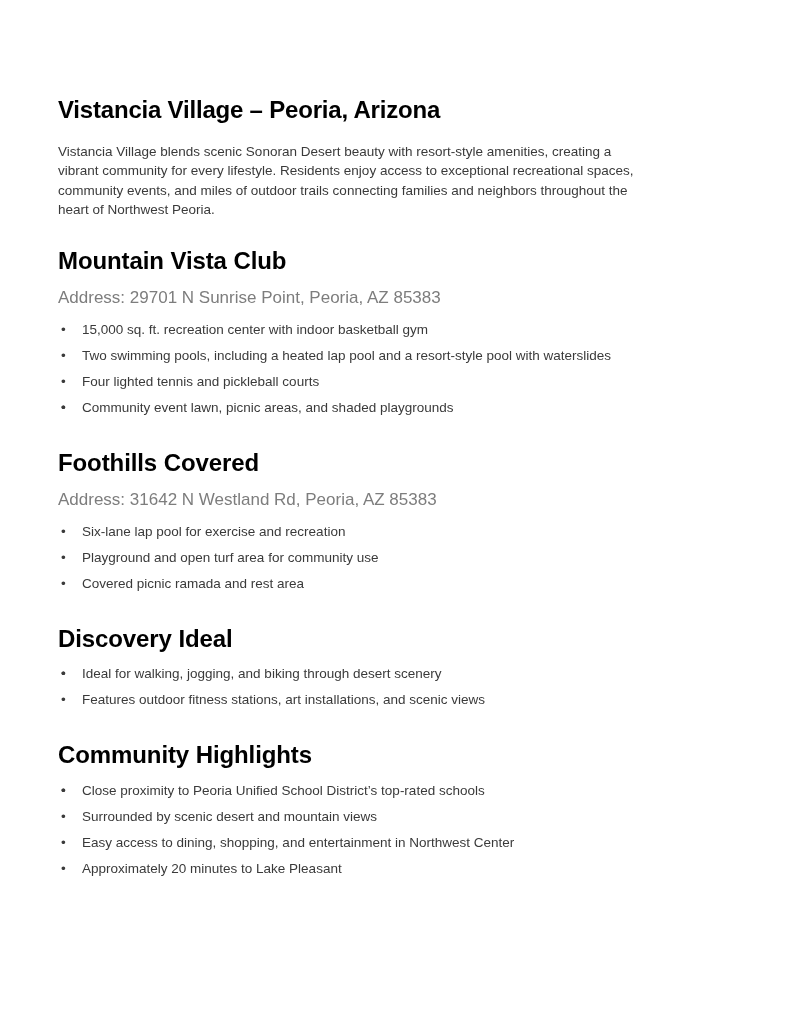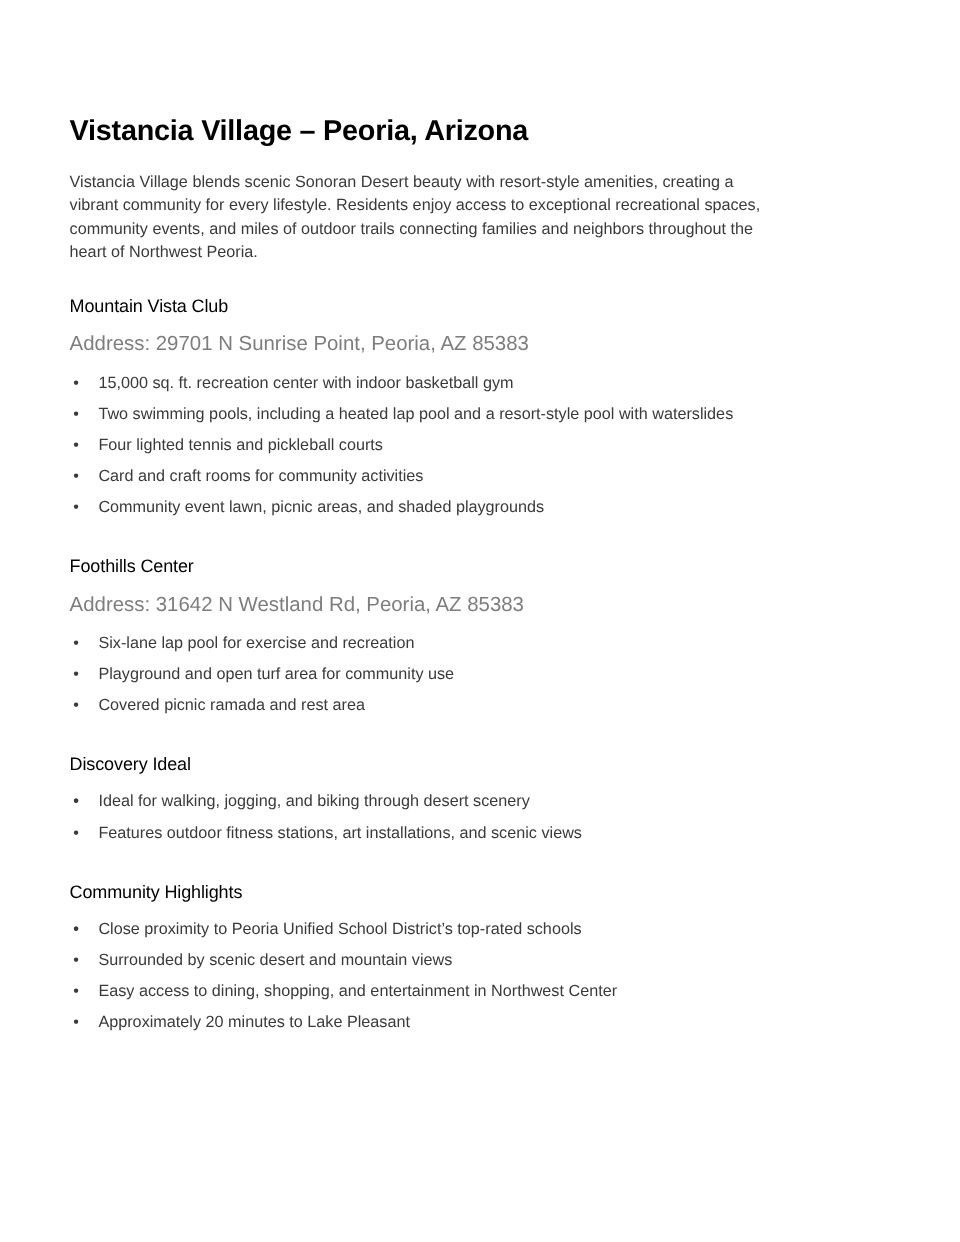--- a/index.html
+++ b/index.html
@@ -36,22 +36,22 @@
     margin: 0 0 28px 0;
     max-width: 595px;
   }
   .section {
     margin: 0 0 28px 0;
   }
   .section:last-child {
     margin-bottom: 0;
   }
   .section-heading {
-    font-size: 15px;
-    font-weight: normal;
+    font-size: 24px;
+    font-weight: bold;
     color: #000000;
     margin: 0 0 13px 0;
     line-height: 1.2;
     letter-spacing: -0.1px;
   }
   .section-address {
     font-size: 17px;
     color: #7d7d7d;
     margin: 0 0 11px 0;
     line-height: 17px;
@@ -94,26 +94,26 @@
   <p class="intro">Vistancia Village blends scenic Sonoran Desert beauty with resort-style amenities, creating a vibrant community for every lifestyle. Residents enjoy access to exceptional recreational spaces, community events, and miles of outdoor trails connecting families and neighbors throughout the heart of Northwest Peoria.</p>
 
   <div id="sections-container">
       <div class="section">
         <h2 class="section-heading">Mountain Vista Club</h2>
         <div class="section-address">Address: 29701 N Sunrise Point, Peoria, AZ 85383</div>
         <ul class="bullets">
           <li><span class="bullet-dot">•</span><span>15,000 sq. ft. recreation center with indoor basketball gym</span></li>
           <li><span class="bullet-dot">•</span><span>Two swimming pools, including a heated lap pool and a resort-style pool with waterslides</span></li>
           <li><span class="bullet-dot">•</span><span>Four lighted tennis and pickleball courts</span></li>
-          <li><span class="bullet-dot">•</span><span>Card and craft rooms for community activities</span></li>
+          <li><span class="bullet-dot">•</span></li>
           <li><span class="bullet-dot">•</span><span>Community event lawn, picnic areas, and shaded playgrounds</span></li>
         </ul>
       </div>
       <div class="section">
-        <h2 class="section-heading">Foothills Center</h2>
+        <h2 class="section-heading">Foothills Covered</h2>
         <div class="section-address">Address: 31642 N Westland Rd, Peoria, AZ 85383</div>
         <ul class="bullets">
           <li><span class="bullet-dot">•</span><span>Six-lane lap pool for exercise and recreation</span></li>
           <li><span class="bullet-dot">•</span><span>Playground and open turf area for community use</span></li>
           <li><span class="bullet-dot">•</span><span>Covered picnic ramada and rest area</span></li>
         </ul>
       </div>
       <div class="section no-address">
         <h2 class="section-heading">Discovery Ideal</h2>
         <ul class="bullets">

